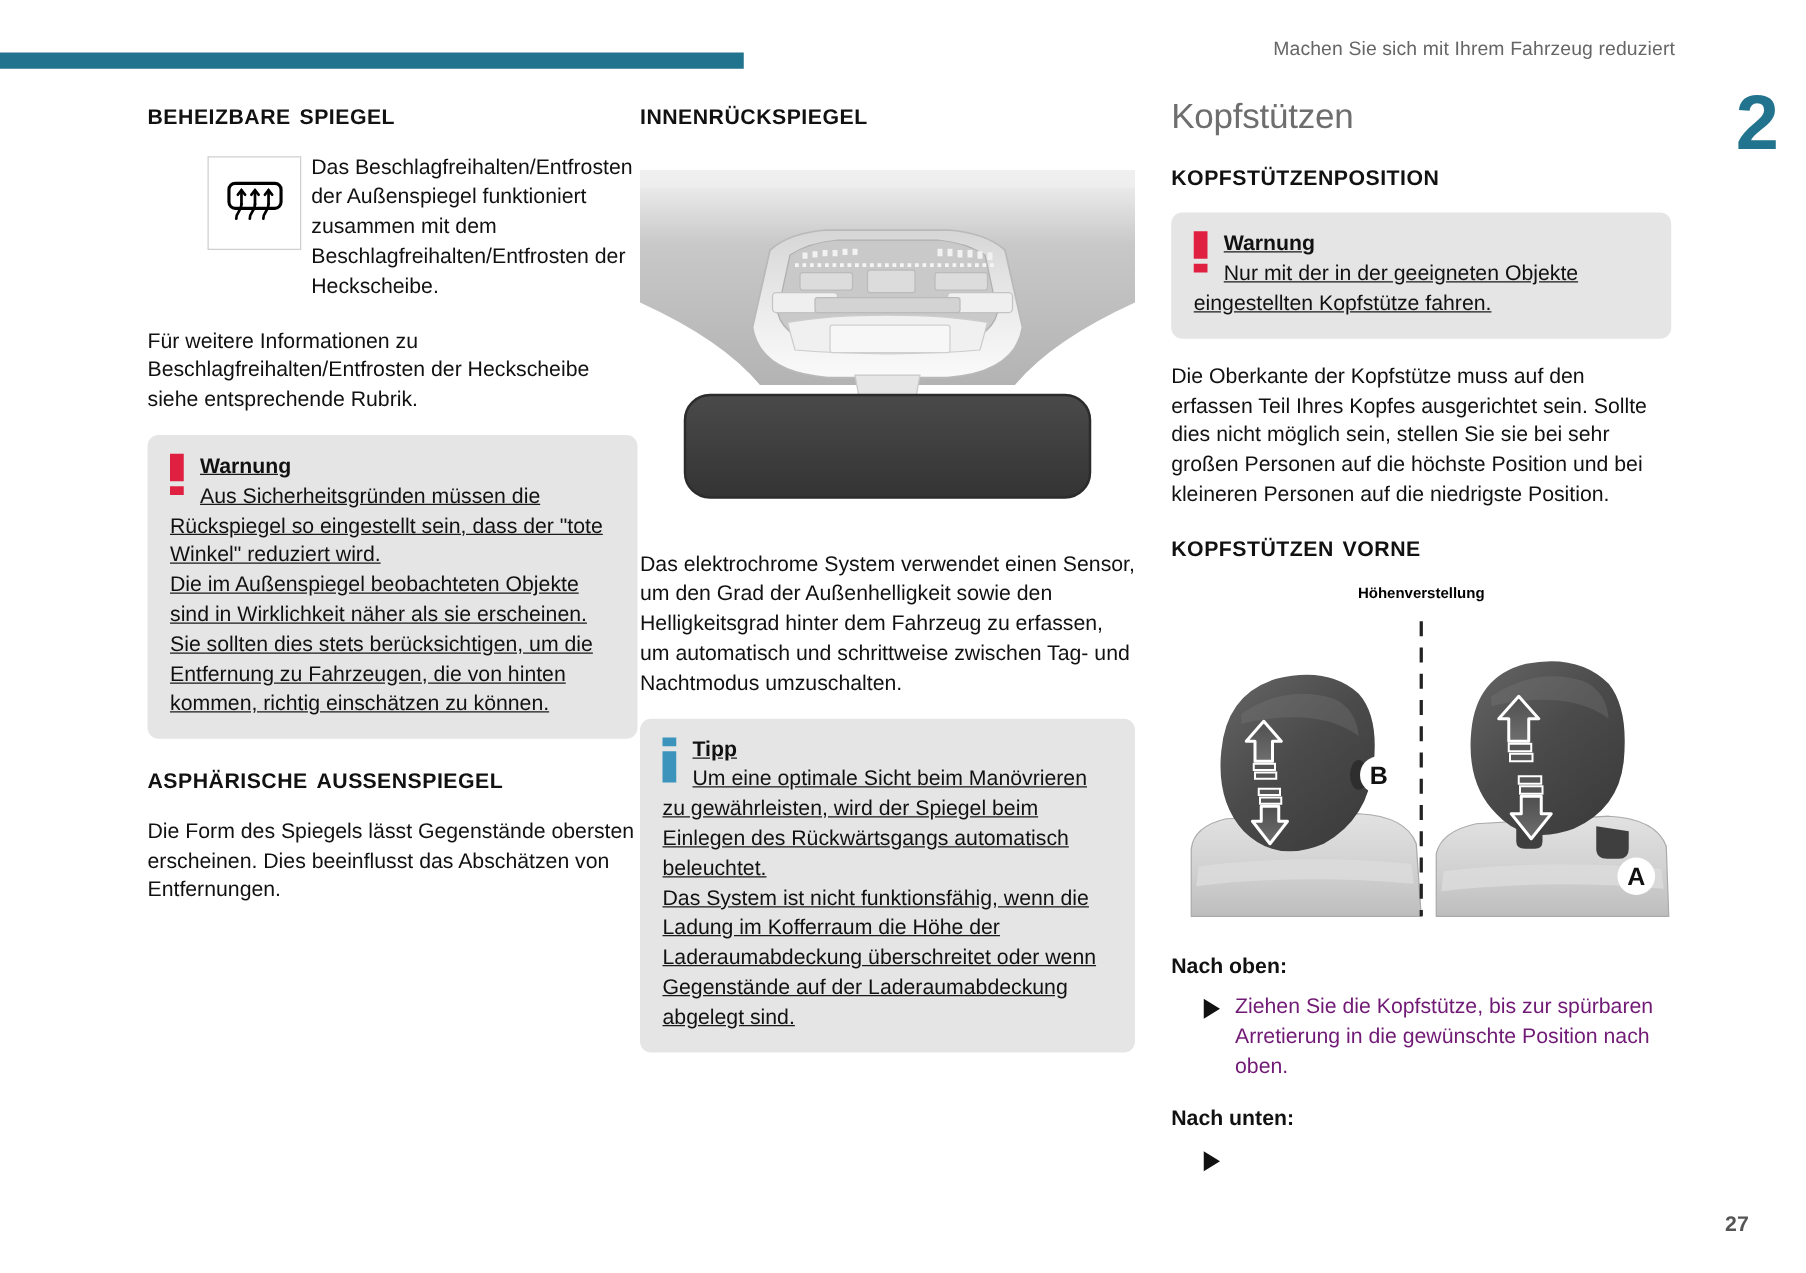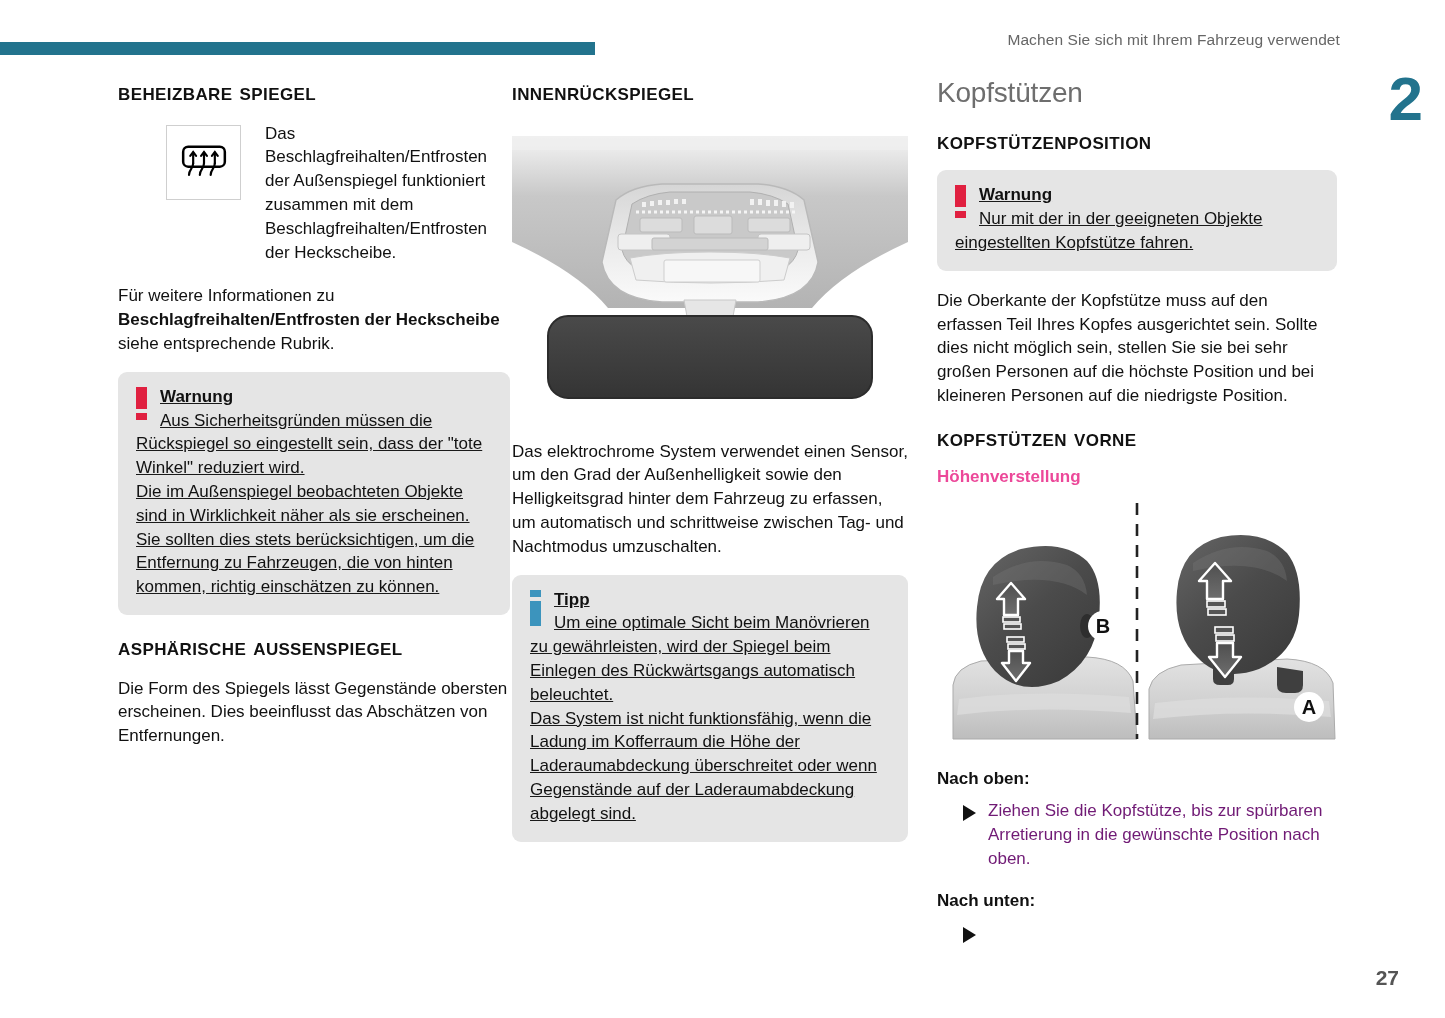--- a/index.html
+++ b/index.html
@@ -45,21 +45,21 @@
     top: 68px;
     font-size: 62px;
     font-weight: bold;
     color: #22738d;
     line-height: 1;
   }
   .page-number {
     position: absolute;
     right: 46px;
     bottom: 28px;
-    font-size: 21px;
+    font-size: 17px;
     font-weight: bold;
     color: #555555;
   }
 
   
   .col {
     position: absolute;
     top: 78px;
   }
   .col-1 { left: 86px;  width: 392px; margin-left: 32px; }
@@ -81,45 +81,46 @@
     font-weight: bold;
     font-variant: small-caps;
     text-transform: lowercase;
     letter-spacing: 0.4px;
     color: #111;
     line-height: 1.15;
   }
   h2.smallcaps::first-letter { font-size: 1em; }
   h3.subhead {
     margin: 0 0 12px 0;
-    font-size: 17px;
-    font-weight: bold;
-    color: #ec4899;
+    font-size: 12px;
+    font-weight: bold;
+    color: #000000;
+    text-align: center;
   }
   h4.minihead {
     margin: 20px 0 10px 0;
     font-size: 17px;
     font-weight: bold;
     color: #111;
   }
 
   
   p.body {
     margin: 0 0 16px 0;
     font-size: 17px;
     line-height: 1.40;
     color: #111;
   }
-  .b { font-weight: bold; text-align: center; }
+  .b { font-weight: normal; text-align: center; }
 
   
   .icon-row {
     display: flex;
     align-items: flex-start;
-    gap: 24px;
+    gap: 8px;
     margin-bottom: 20px;
     padding-left: 48px;
   }
   .icon-box {
     flex: 0 0 auto;
     width: 73px;
     height: 73px;
     border: 1px solid #cfcfcf;
     background: #fff;
     display: flex;
@@ -213,21 +214,21 @@
   .figure { margin: 0 0 18px 0; }
   .figure svg { display: block; width: 100%; height: auto; }
 </style>
 </head>
 <body>
 
 <div class="page">
 
   <div class="header-rule"></div>
 
-  <div class="running-head">Machen Sie sich mit Ihrem Fahrzeug verwendet</div>
+  <div class="running-head">Machen Sie sich mit Ihrem Fahrzeug reduziert</div>
 
   <div class="chapter-number">2</div>
 
   <div class="page-number">27</div>
 
   <div class="col col-1">
 
     <h2 class="smallcaps">Beheizbare Spiegel</h2>
 
     <div class="icon-row">

